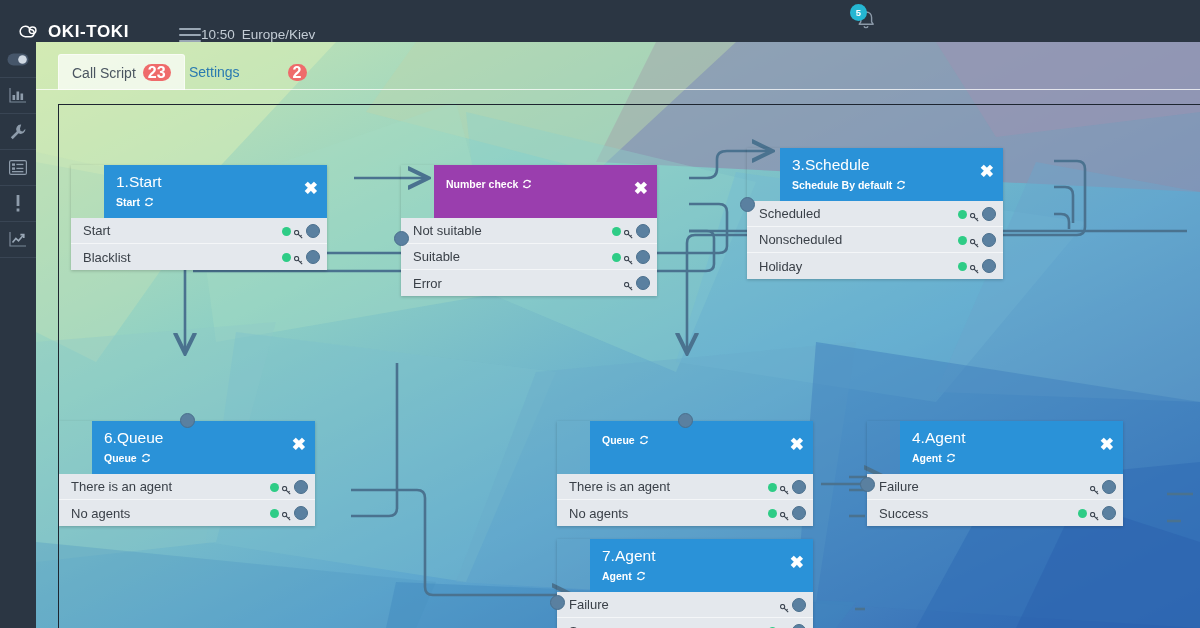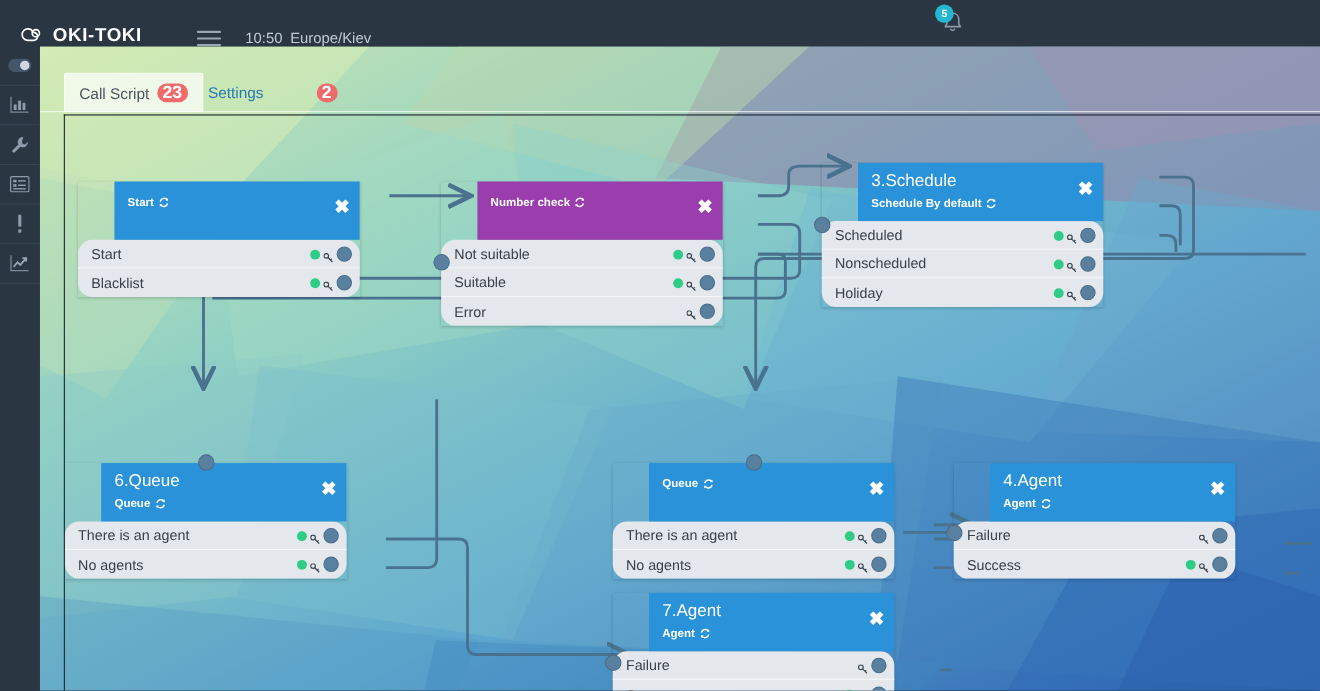--- a/index.html
+++ b/index.html
@@ -14,21 +14,21 @@
   #topbar{
     position:absolute; left:0; top:0; width:1200px; height:42px;
     background:#2b3643; display:flex; align-items:flex-end; z-index:30;
   }
   .logo-wrap{ display:flex; align-items:center; gap:8px; margin-left:18px; }
   .logo-mark{ width:22px; height:17px; position:relative; }
   .logo-text{ color:#fff; font-size:17px; font-weight:bold; letter-spacing:.6px; }
   .burger{ margin-left:50px; width:22px; height:14px; display:flex; flex-direction:column;
            justify-content:space-between; cursor:pointer; }
   .burger span{ display:block; height:2px; background:#9aa7b4; border-radius:1px; }
-  .clock{ margin-left:22px; color:#c3ccd5; font-size:13.5px; }
+  .clock{ color:#c3ccd5; font-size:13.5px; }
   .tz{ color:#c3ccd5; font-size:13.5px; margin-left:7px; }
   .bell-wrap{ position:absolute; left:850px; top:4px; width:32px; height:32px; }
   .bell-badge{
     position:absolute; left:0; top:0; width:17px; height:17px; border-radius:50%;
     background:#25b6d2; color:#fff; font-size:9.5px; line-height:17px;
     text-align:center; font-weight:bold; z-index:2;
   }
 
   
   #rail{
@@ -43,21 +43,21 @@
 
   
   #content{
     position:absolute; left:36px; top:42px; width:1164px; height:586px;
     overflow:hidden;
   }
   #polybg{ position:absolute; left:0; top:0; width:1164px; height:586px; }
 
   
   #tabs{
-    position:absolute; left:0; top:12px; width:1164px; height:50px; z-index:6;
+    position:absolute; left:0; top:0; width:1164px; height:50px; z-index:6;
   }
   #tabs .tabline{
     position:absolute; left:0; bottom:2px; width:1164px; height:1px;
     background:rgba(255,255,255,.75);
   }
   .tab{
     position:absolute; bottom:2px; height:36px; padding:0 13px;
     display:flex; align-items:center; gap:7px; cursor:pointer;
     font-size:14px;
   }
@@ -92,21 +92,21 @@
   }
   .node.purple .node-head{ background:#9a3eae; }
   .node-title{ font-size:15.5px; line-height:18px; font-weight:400; }
   .node-sub{ font-size:10.5px; font-weight:bold; margin-top:5px;
              display:flex; align-items:center; gap:4px; }
   .refresh{ display:inline-block; }
   .node-close{
     position:absolute; right:9px; top:15px; color:#fff; font-size:17px;
     font-weight:bold; cursor:pointer; line-height:1;
   }
-  .node-rows{ background:#e4e8ed;border-radius:13px; }
+  .node-rows{ background:#e4e8ed; }
   .node-row{
     height:26px; display:flex; align-items:center; position:relative;
     border-bottom:1px solid #f4f6f8; padding-left:12px;
     font-size:13px; color:#3a4048;
   }
   .node-row:last-child{ border-bottom:none; }
   .row-right{
     position:absolute; right:7px; top:0; height:26px;
     display:flex; align-items:center; gap:3px;
   }
@@ -307,20 +307,21 @@
         <path d="M1108,416 L1122,416"></path>
 
         <path d="M796,504 L806,504"></path>
         <path d="M796,531 L806,531"></path>
       </g>
     </svg>
 
     <div id="node-layer">
         <div class="node" style="left: 12px; top: 60px; width: 256px;">
           <div class="node-head">
+            <div class="node-title">1.Start</div>
             <div class="node-sub">
               <span>Start</span>
               <svg class="refresh" width="10" height="10" viewBox="0 0 10 10">
                 <path d="M8.4 3.2A3.6 3.6 0 0 0 1.7 4.2" fill="none" stroke="#ffffff" stroke-width="1.3"></path>
                 <path d="M1.6 6.8a3.6 3.6 0 0 0 6.7-1" fill="none" stroke="#ffffff" stroke-width="1.3"></path>
                 <path d="M8.8 1.2 L8.6 3.5 L6.4 3.2 Z" fill="#ffffff"></path>
                 <path d="M1.2 8.8 L1.4 6.5 L3.6 6.8 Z" fill="#ffffff"></path>
               </svg>
             </div>
             <div class="node-close">✖</div>

